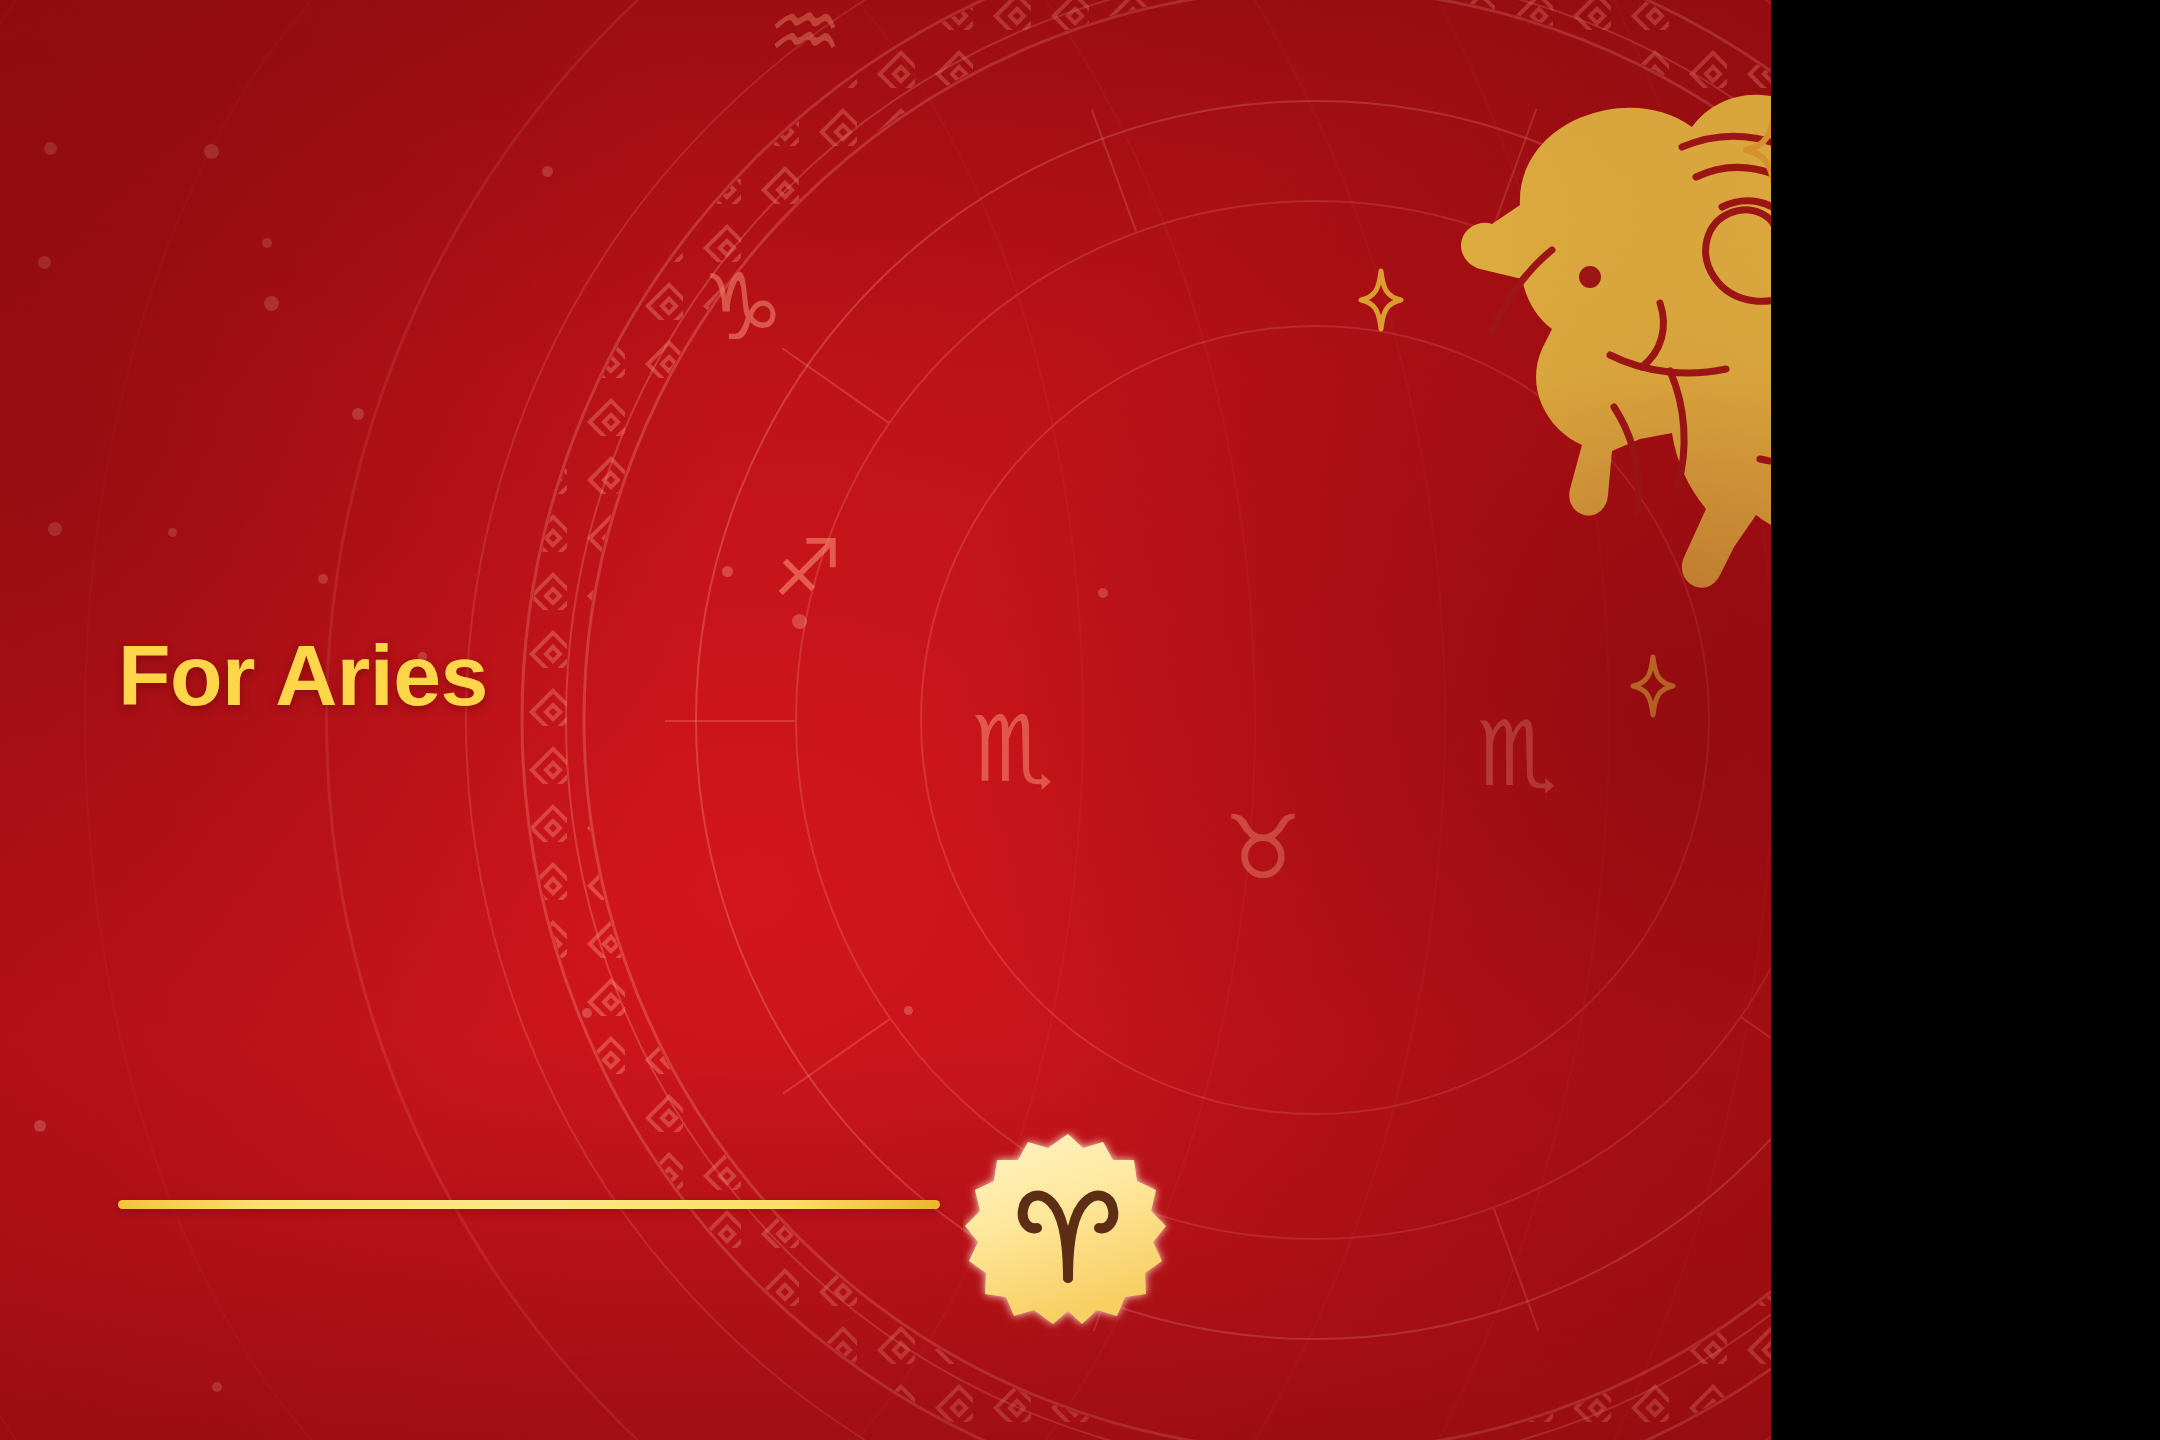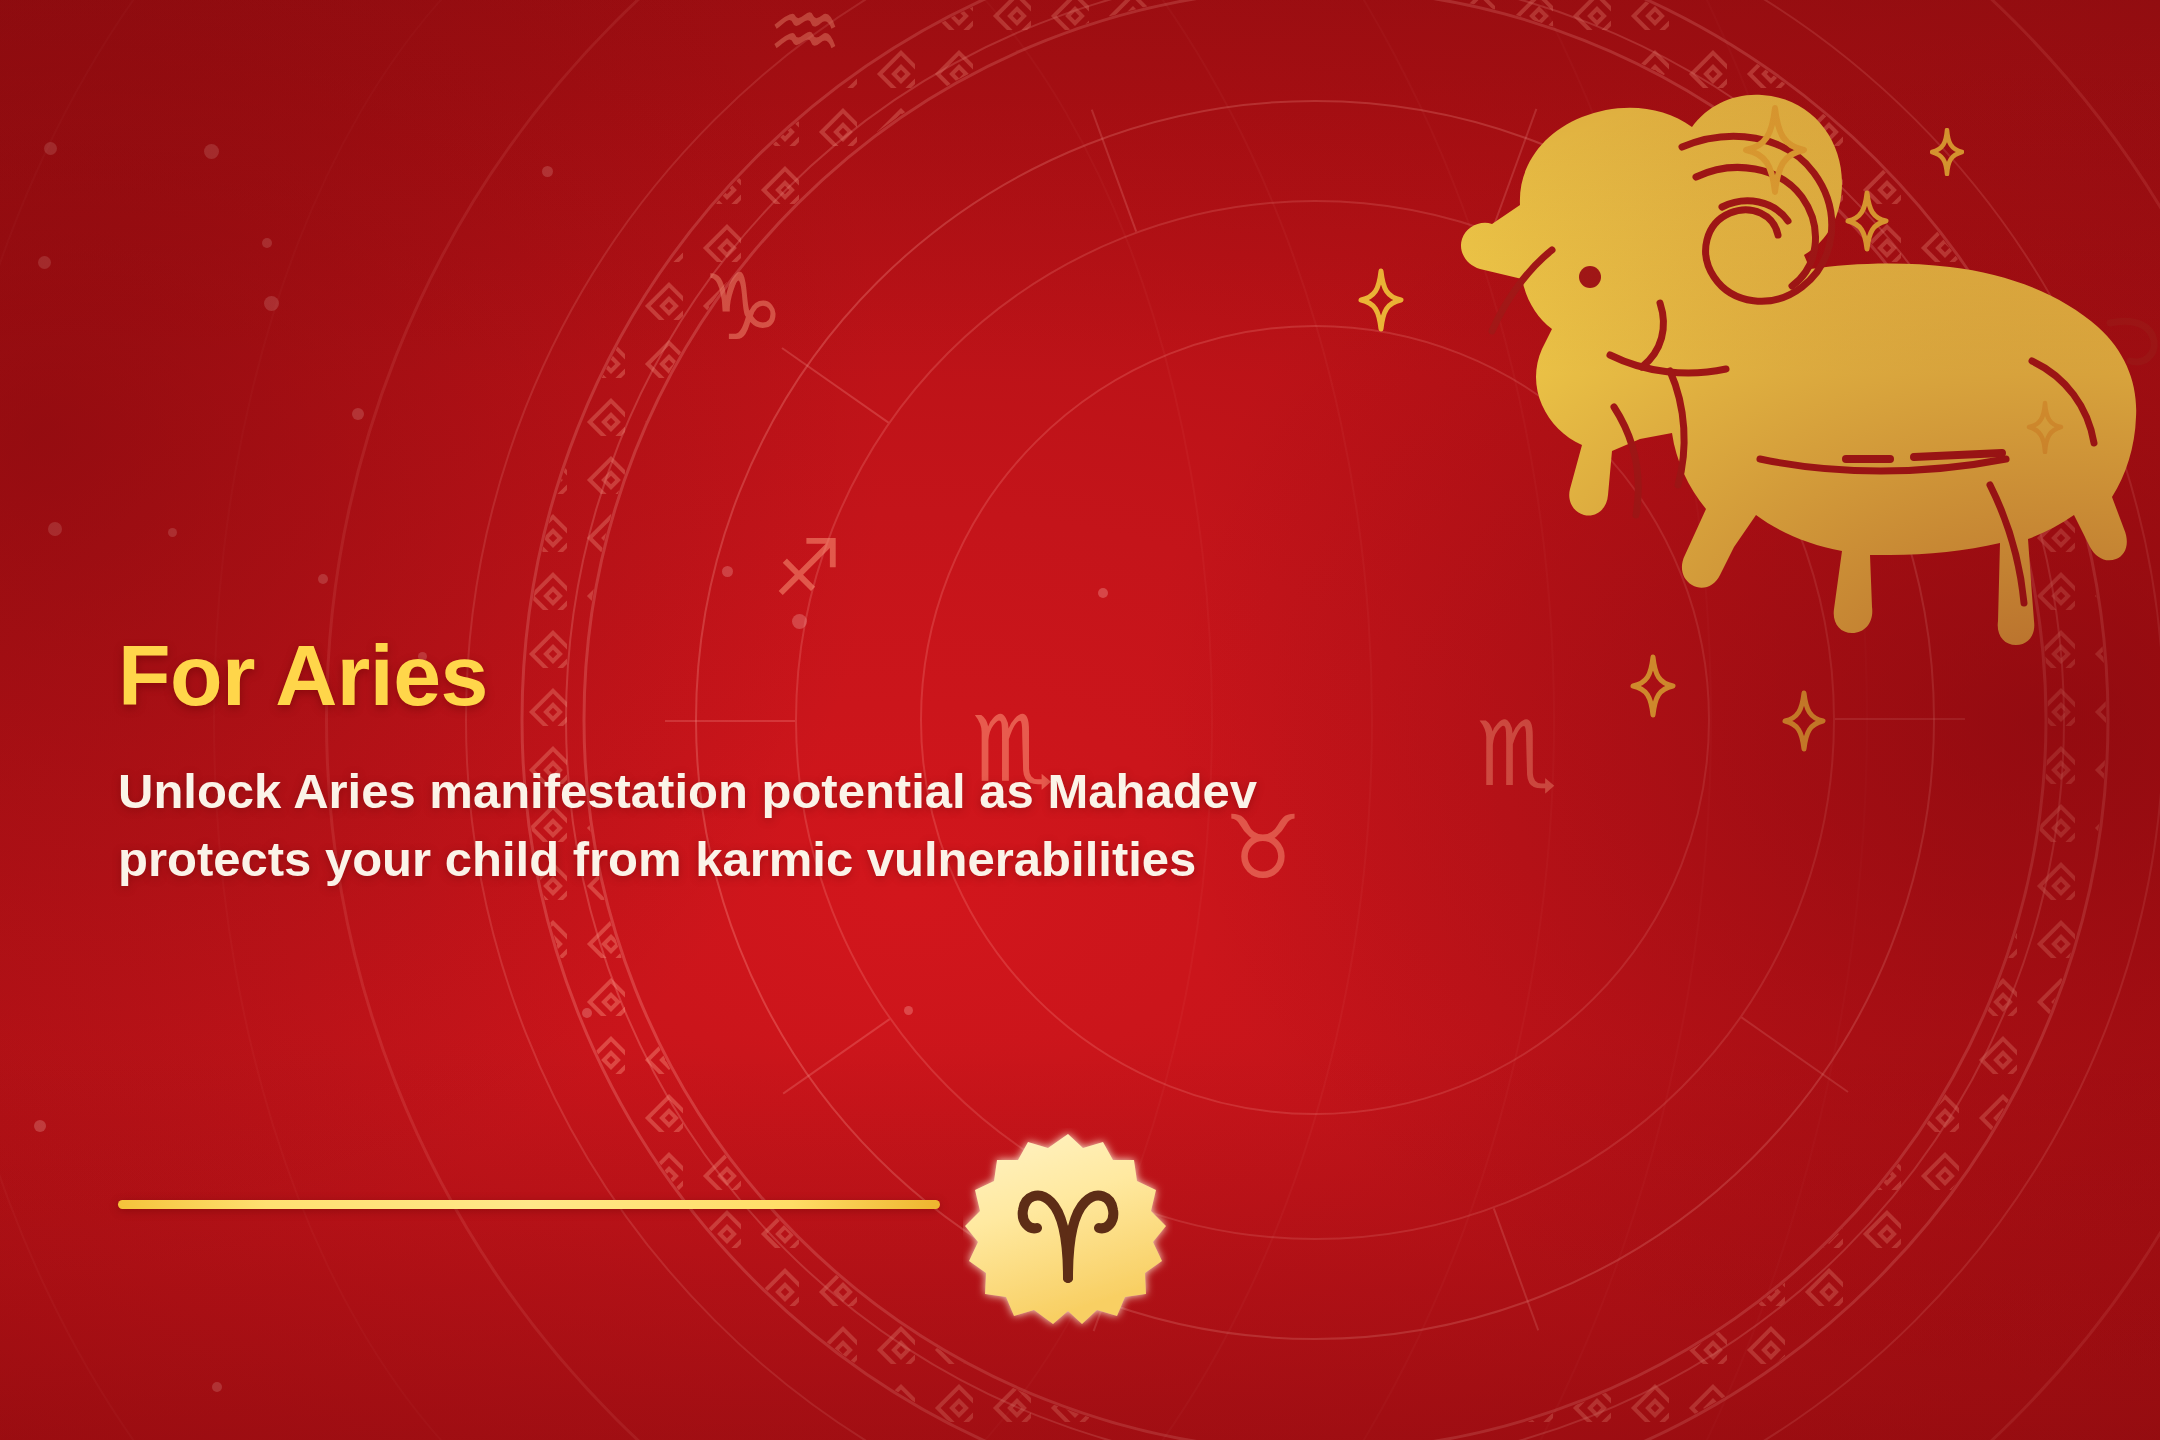--- a/index.html
+++ b/index.html
@@ -2,21 +2,21 @@
 <html><head>
 <meta charset="utf-8">
 <style>
   html, body {
     margin: 0;
     padding: 0;
     background: #000;
   }
   #stage {
     position: relative;
-    width: 2160px;
+    width: 1771px;
     height: 1440px;
     overflow: hidden;
     font-family: "Liberation Sans", sans-serif;
     background: #a5100e;
   }
 
   
   .bg-base {
     position: absolute;
     inset: 0;
@@ -342,21 +342,20 @@
     <path d="M22,3 C24,20 28,28 41,31 C28,34 24,42 22,59 C20,42 16,34 3,31 C16,28 20,20 22,3 Z" fill="none" stroke="#f4c23a" stroke-width="5" stroke-linejoin="round"></path>
   </svg>
   <svg class="sparkle" style="left:2026px; top:400px; width:38px; height:54px;" viewBox="0 0 38 54">
     <path d="M19,3 C20,18 24,25 35,27 C24,30 20,37 19,52 C18,37 14,30 3,27 C14,25 18,18 19,3 Z" fill="none" stroke="#f4c23a" stroke-width="4.5" stroke-linejoin="round"></path>
   </svg>
 
   <div class="bg-vignette"></div>
 
   <div class="content">
     <h1 class="title">For Aries</h1>
-    <p class="subtitle">Unlock Aries manifestation potential as Mahadev protects your child from karmic vulnerabilities</p>
   </div>
 
   <div class="rule-row">
     <div class="gold-rule"></div>
   </div>
 
   <svg class="badge" viewBox="0 0 210 210">
     <defs>
       <linearGradient id="badgeGrad" x1="0" y1="0" x2="0.35" y2="1">
         <stop offset="0%" stop-color="#fff3c6"></stop>

